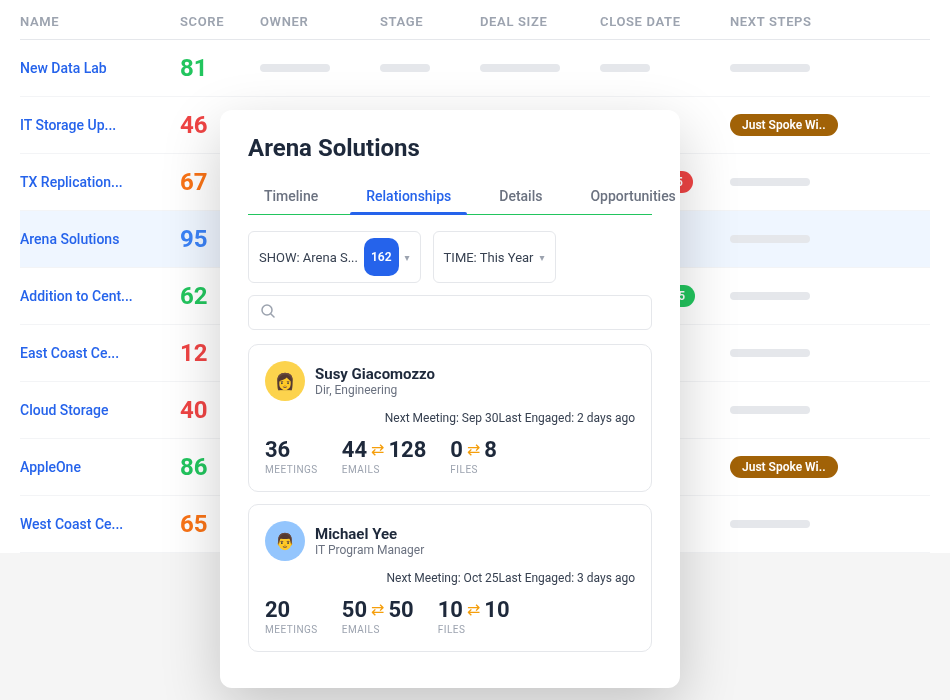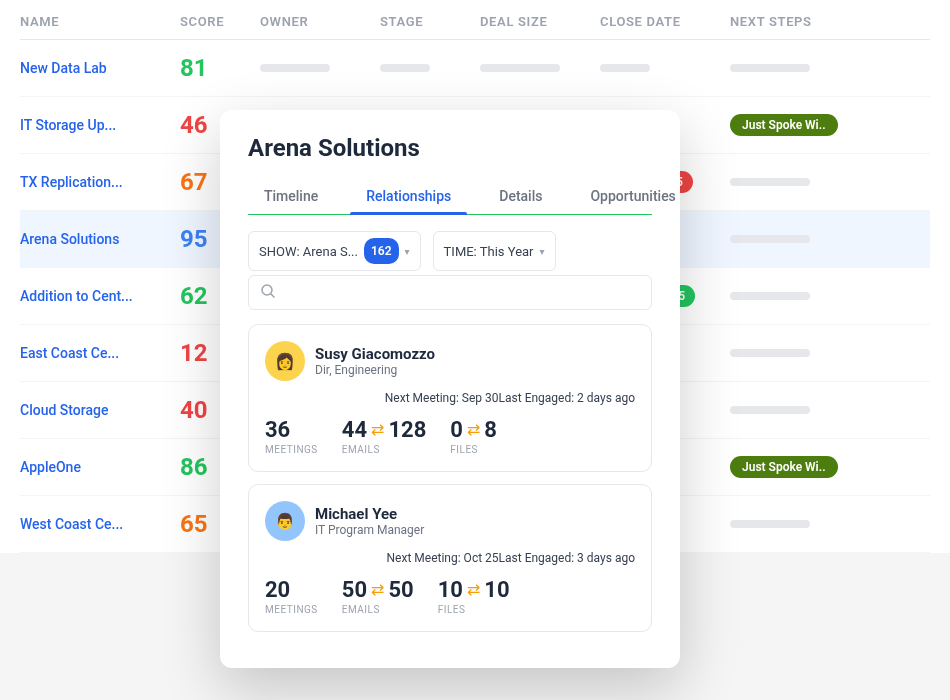--- a/index.html
+++ b/index.html
@@ -76,21 +76,21 @@
     .badge-red {
       background: #ef4444;
       color: white;
       padding: 4px 10px;
       border-radius: 20px;
       font-size: 12px;
       font-weight: 600;
       display: inline-block;
     }
     .badge-blue {
-      background: #4d7c0f;
+      background: #a16207;
       color: white;
       padding: 4px 12px;
       border-radius: 20px;
       font-size: 12px;
       font-weight: 600;
       display: inline-block;
       white-space: nowrap;
     }
 
     
@@ -145,38 +145,38 @@
 
     
     .modal-body {
       padding: 16px 28px 24px 28px;
     }
 
     
     .filter-row {
       display: flex;
       gap: 12px;
-      margin-bottom: 4px;
+      margin-bottom: 12px;
     }
     .filter-dropdown {
       display: flex;
       align-items: center;
       gap: 6px;
       border: 1px solid #e5e7eb;
       border-radius: 6px;
       padding: 6px 10px;
       font-size: 13px;
       color: #374151;
       cursor: pointer;
     }
     .filter-badge {
       background: #2563eb;
       color: white;
       border-radius: 10px;
-      padding: 6px 7px;
+      padding: 12px 7px;
       font-size: 12px;
       font-weight: 600;
     }
     .chevron-icon {
       color: #9ca3af;
       font-size: 10px;
     }
 
     
     .search-box {

